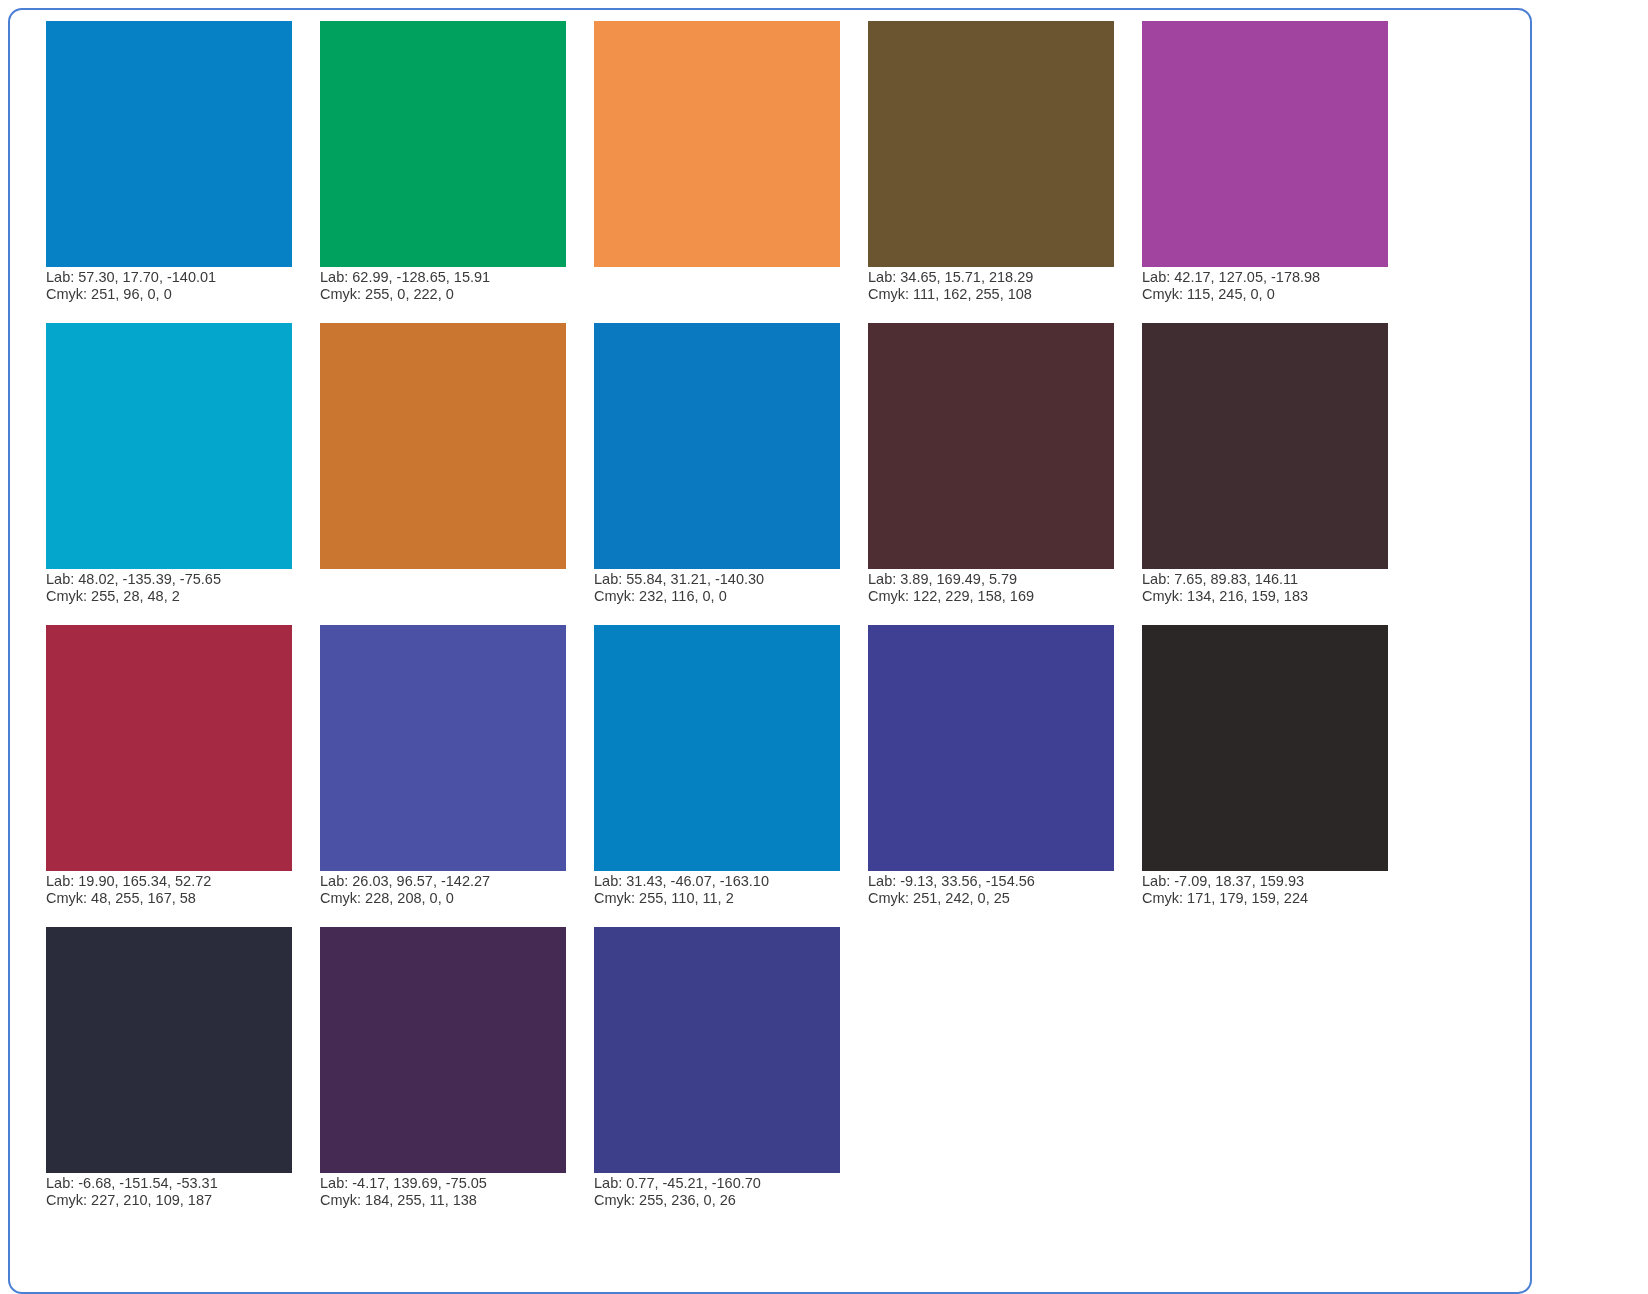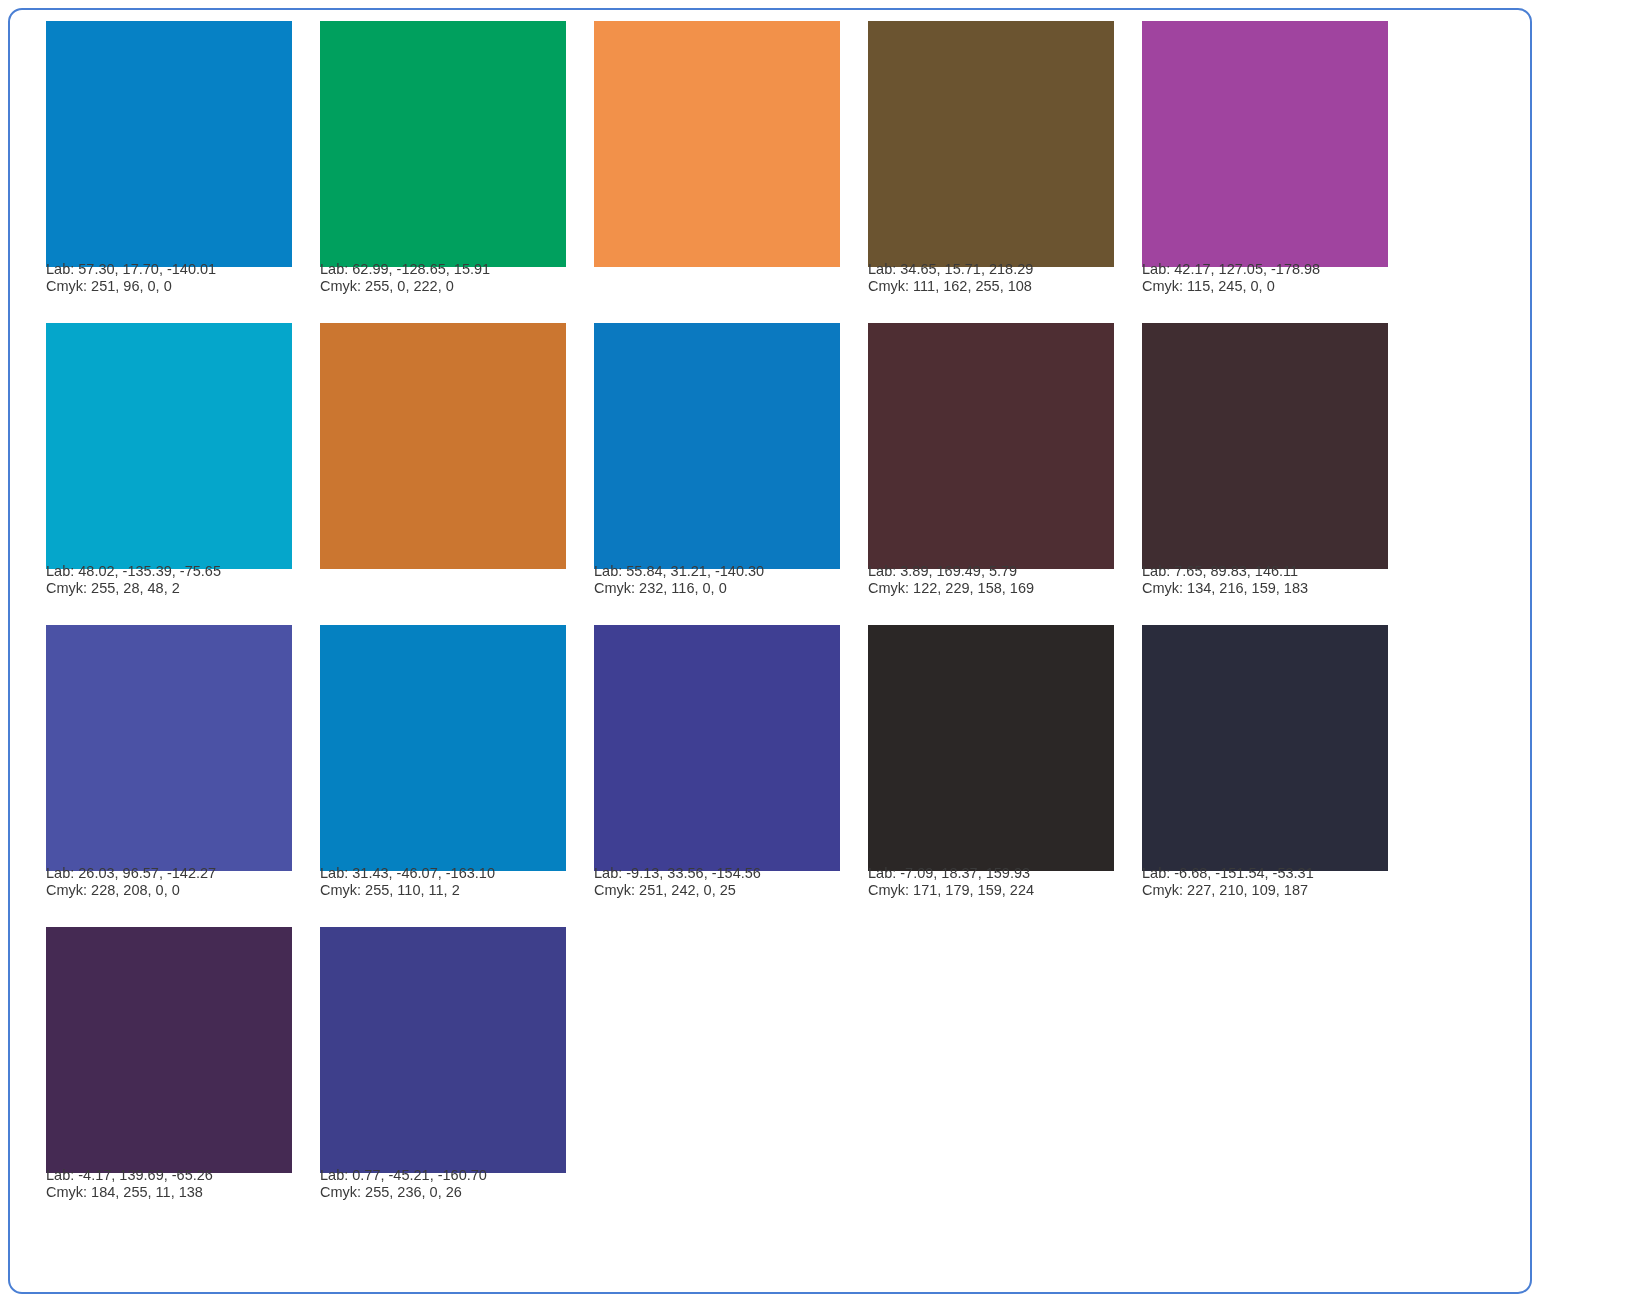--- a/index.html
+++ b/index.html
@@ -44,21 +44,21 @@
 
   .swatch-chip {
     width: 246px;
     height: 246px;
     display: block;
   }
 
   .swatch-labels {
     position: absolute;
     left: 0;
-    top: 240px;
+    top: 248px;
     width: 260px;
     color: #3a3a3a;
     font-family: "Liberation Sans", sans-serif;
     font-size: 14.5px;
     line-height: 17px;
     white-space: nowrap;
   }
 
   .swatch-label-line {
     display: block;
@@ -125,20 +125,27 @@
         </div>
       </div>
       <div class="swatch-cell">
         <div class="swatch-chip" style="background: rgb(64, 45, 49);"></div>
         <div class="swatch-labels">
           <span class="swatch-label-line">Lab: 7.65, 89.83, 146.11</span>
           <span class="swatch-label-line">Cmyk: 134, 216, 159, 183</span>
         </div>
       </div>
       <div class="swatch-cell">
+        <div class="swatch-chip" style="background: rgb(166, 41, 67);"></div>
+        <div class="swatch-labels">
+          <span class="swatch-label-line">Lab: 19.90, 165.34, 52.72</span>
+          <span class="swatch-label-line">Cmyk: 48, 255, 167, 58</span>
+        </div>
+      </div>
+      <div class="swatch-cell">
         <div class="swatch-chip" style="background: rgb(75, 82, 165);"></div>
         <div class="swatch-labels">
           <span class="swatch-label-line">Lab: 26.03, 96.57, -142.27</span>
           <span class="swatch-label-line">Cmyk: 228, 208, 0, 0</span>
         </div>
       </div>
       <div class="swatch-cell">
         <div class="swatch-chip" style="background: rgb(5, 129, 193);"></div>
         <div class="swatch-labels">
           <span class="swatch-label-line">Lab: 31.43, -46.07, -163.10</span>
@@ -162,21 +169,21 @@
       <div class="swatch-cell">
         <div class="swatch-chip" style="background: rgb(42, 44, 60);"></div>
         <div class="swatch-labels">
           <span class="swatch-label-line">Lab: -6.68, -151.54, -53.31</span>
           <span class="swatch-label-line">Cmyk: 227, 210, 109, 187</span>
         </div>
       </div>
       <div class="swatch-cell">
         <div class="swatch-chip" style="background: rgb(69, 42, 83);"></div>
         <div class="swatch-labels">
-          <span class="swatch-label-line">Lab: -4.17, 139.69, -65.26</span>
+          <span class="swatch-label-line">Lab: -4.17, 139.69, -75.05</span>
           <span class="swatch-label-line">Cmyk: 184, 255, 11, 138</span>
         </div>
       </div>
       <div class="swatch-cell">
         <div class="swatch-chip" style="background: rgb(62, 63, 139);"></div>
         <div class="swatch-labels">
           <span class="swatch-label-line">Lab: 0.77, -45.21, -160.70</span>
           <span class="swatch-label-line">Cmyk: 255, 236, 0, 26</span>
         </div>
       </div>

